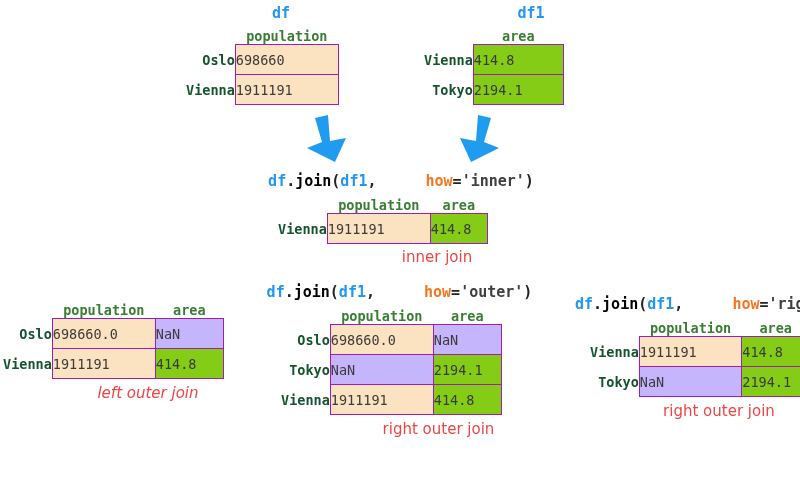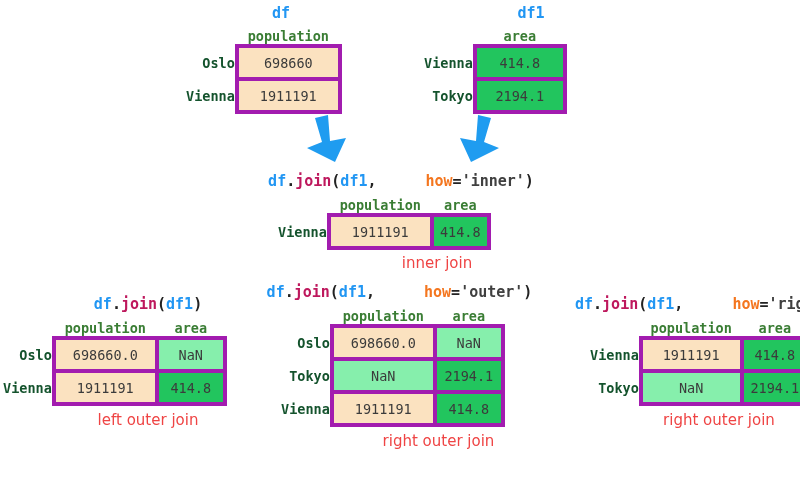--- a/index.html
+++ b/index.html
@@ -16,21 +16,21 @@
   .block{position:absolute;}
 
   
   .code{
     font-family:"DejaVu Sans Mono","Liberation Mono",monospace;
     font-size:15px;font-weight:bold;
     white-space:nowrap;
     text-align:center;
   }
   .code .var{color:#2196f3;}
-  .code .fn{color:#be185d;}
+  .code .fn{color:#000000;}
   .code .kw{color:#f4761f;padding-left:40px;}
   .code .punc{color:#222222;}
   .code .str{color:#404040;}
 
   .dfname{
     font-family:"DejaVu Sans Mono","Liberation Mono",monospace;
     font-size:15px;font-weight:bold;color:#2196f3;
     text-align:center;white-space:nowrap;
   }
 
@@ -57,29 +57,28 @@
     font-weight:bold;
     color:#14532d;
     text-align:right;
     padding-right:9px;
     border:none;
     background:transparent;
     white-space:nowrap;
   }
 
   td.cell{
-    border:4px solid #a21caf;
-    text-align:center;
+    border:1px solid #a21caf;
     color:#3b3b3b;
     height:29px;
     white-space:nowrap;
   }
   td.orange{background:#fbe2c0;}
-  td.blue{background:#22c55e;}
-  td.nan{background:#86efac;}
+  td.blue{background:#84cc16;}
+  td.nan{background:#c4b5fd;}
 
   .capt{
     font-family:"DejaVu Sans",sans-serif;
     font-size:15px;
     color:#ef4444;
     text-align:center;
     white-space:nowrap;
   }
 
   .arrow{position:absolute;}
@@ -151,43 +150,40 @@
         <th class="idx">Vienna</th>
         <td class="cell orange">1911191</td>
         <td class="cell blue">414.8</td>
       </tr>
     </tbody>
       </table>
     <div class="capt" style="margin:4px 0 0 72px;">inner join</div>
   </div>
 
   <div class="block" style="left:-5px;top:295px;width:250px;">
-    <div class="code" style="margin-left:56px;">
-      <span class="var">df</span><span class="punc">.</span><span class="fn">join</span><span class="punc">(</span><span class="var">df1</span><span class="punc">)</span>
-    </div>
     <table class="df" style="margin:7px 0 0 8px;">
       <tbody>
           <tr>
         <th class="corner"></th>
         <th class="colhead" style="width:103px;">population</th>
         <th class="colhead" style="width:68px;">area</th>
       </tr>
       <tr>
         <th class="idx">Oslo</th>
         <td class="cell orange">698660.0</td>
         <td class="cell nan">NaN</td>
       </tr>
       <tr>
         <th class="idx">Vienna</th>
         <td class="cell orange">1911191</td>
         <td class="cell blue">414.8</td>
       </tr>
     </tbody>
       </table>
-    <div class="capt" style="margin:5px 0 4px 56px;">left outer join</div>
+    <div class="capt" style="margin:5px 0 4px 56px;font-style:italic;">left outer join</div>
   </div>
 
   <div class="block" style="left:257px;top:283px;width:285px;">
     <div class="code">
       <span class="var">df</span><span class="punc">.</span><span class="fn">join</span><span class="punc">(</span><span class="var">df1</span><span class="punc">, </span><span class="kw">how</span><span class="punc">=</span><span class="str">'outer'</span><span class="punc">)</span>
     </div>
     <table class="df" style="margin:7px 0 0 24px;">
       <tbody>
           <tr>
         <th class="corner"></th>

